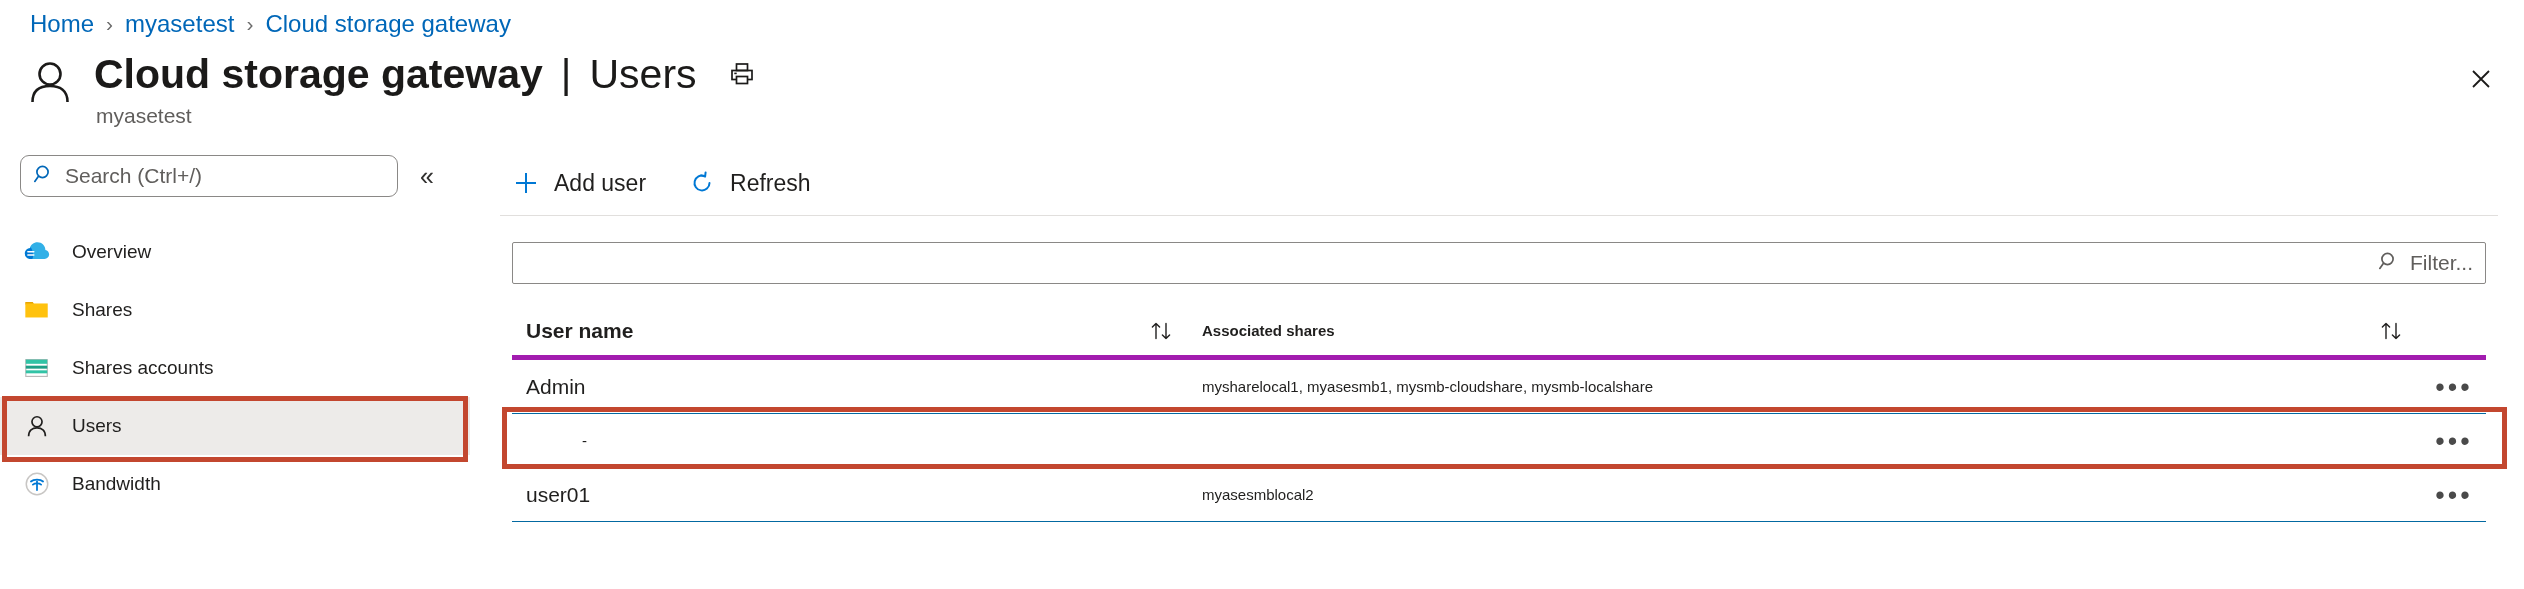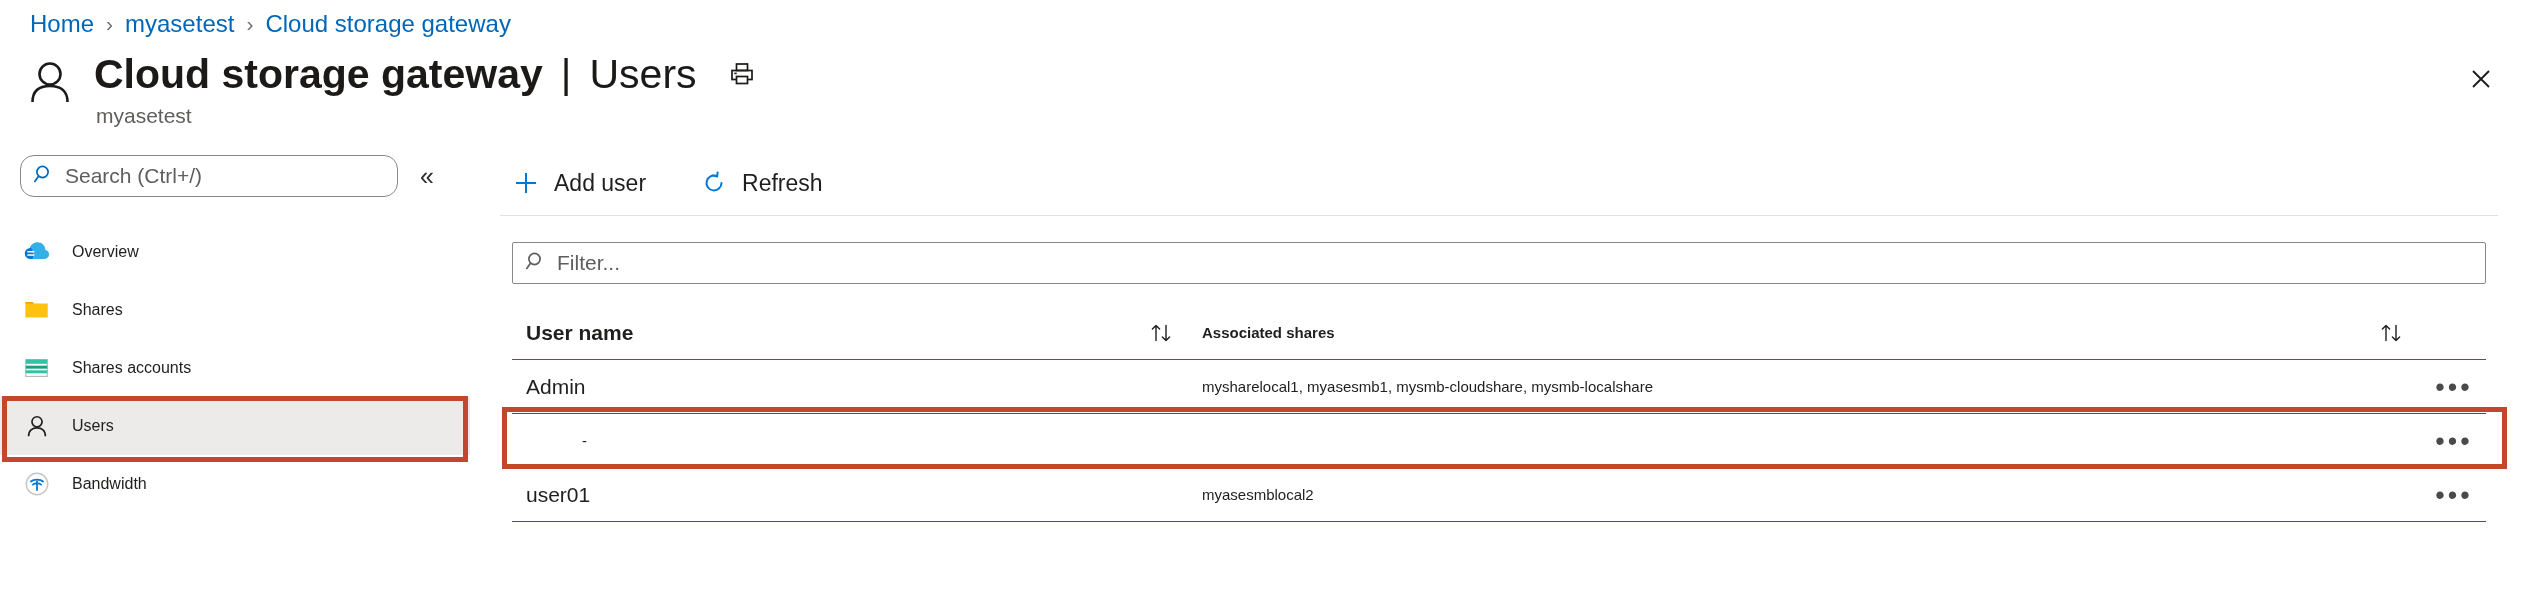--- a/index.html
+++ b/index.html
@@ -41,60 +41,60 @@
     width: 34px; height: 34px; display: flex; align-items: center;
     justify-content: center; cursor: pointer;
   }
 
   
   .left-pane { position: absolute; left: 0; top: 155px; width: 470px; }
   .search-row { display: flex; align-items: center; padding: 0 20px; }
   .search-box {
     width: 378px; height: 42px; border: 1px solid #8a8886; background: #fff;
     display: flex; align-items: center; padding: 0 12px; gap: 10px;
-    border-radius: 14px; cursor: text;
+    border-radius: 9px; cursor: text;
   }
   .search-text { font-size: 21px; color: #605e5c; }
   .collapse-btn { margin-left: 22px; color: #323130; font-size: 25px; cursor: pointer;
                   line-height: 1; }
 
   .nav-list { margin-top: 26px; }
   .nav-item {
     height: 58px; display: flex; align-items: center; gap: 20px;
     padding-left: 22px; cursor: pointer; position: relative;
   }
   .nav-item.selected { background: #edebe9; }
-  .nav-label { font-size: 16px; color: #201f1e; }
+  .nav-label { font-size: 19px; color: #201f1e; }
   .nav-ic { width: 30px; height: 30px; flex: none; display: flex;
             align-items: center; justify-content: center; }
 
   .hl-sidebar {
     position: absolute; left: 2px; top: 396px; width: 466px; height: 66px;
     border: 5px solid #c3472f; pointer-events: none;
   }
 
   
   .right-pane { position: absolute; left: 500px; top: 155px; right: 26px; }
-  .cmdbar { display: flex; align-items: center; gap: 54px; height: 56px; padding-left: 12px; }
+  .cmdbar { display: flex; align-items: center; gap: 42px; height: 56px; padding-left: 12px; }
   .cmd { display: flex; align-items: center; gap: 14px; cursor: pointer; }
   .cmd-label { font-size: 23px; color: #201f1e; }
   .cmd-ic { width: 28px; height: 28px; display: flex; align-items: center;
             justify-content: center; flex: none; }
   .cmd-divider { height: 1px; background: #e1dfdd; margin-top: 4px; }
 
   .filter-wrap { padding: 26px 12px 0 12px; }
   .filter-box {
     height: 42px; border: 1px solid #8a8886; background: #fff; border-radius: 2px;
-    display: flex; align-items: center; gap: 10px; padding: 0 12px; cursor: text;
+    display: flex; align-items: center; gap: 10px; padding: 0 12px; cursor: text; justify-content: flex-end;
   }
   .filter-text { font-size: 21px; color: #605e5c; }
 
   .table { margin: 22px 12px 0 12px; }
   .trow { display: flex; align-items: center; height: 54px; border-bottom: 1px solid #0369a1; }
-  .thead { border-bottom: 1px solid #a21caf; }
+  .thead { border-bottom: 5px solid #a21caf; }
   .c-name { width: 620px; padding-left: 14px; font-size: 21px; color: #201f1e; }
   .c-sort1 { width: 60px; display: flex; align-items: center; justify-content: center; cursor: pointer; }
   .c-shares { flex: 1; padding-left: 10px; font-size: 15px; color: #201f1e; }
   .c-sort2 { width: 60px; display: flex; align-items: center; justify-content: center; cursor: pointer; }
   .c-menu { width: 64px; display: flex; align-items: center; justify-content: center; cursor: pointer; }
   .thead .c-name, .thead .c-shares { font-weight: bold; }
   .dots { letter-spacing: 3px; font-size: 27px; color: #4a4a4a; line-height: 10px; }
 
   .hl-row {
     position: absolute; left: 502px; top: 407px; width: 2005px; height: 62px;

